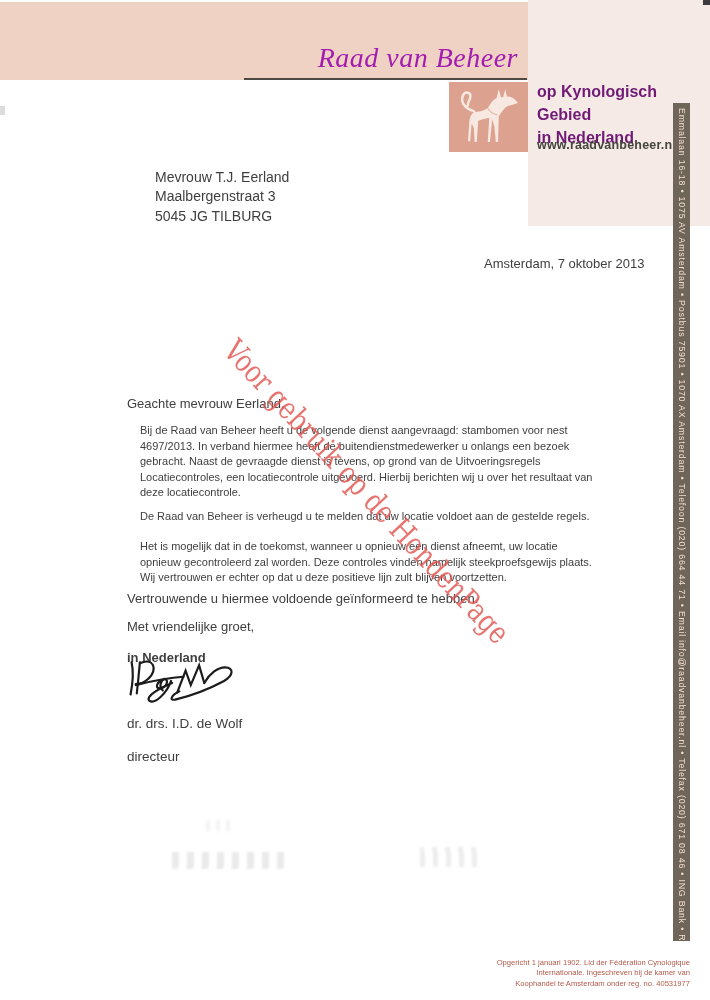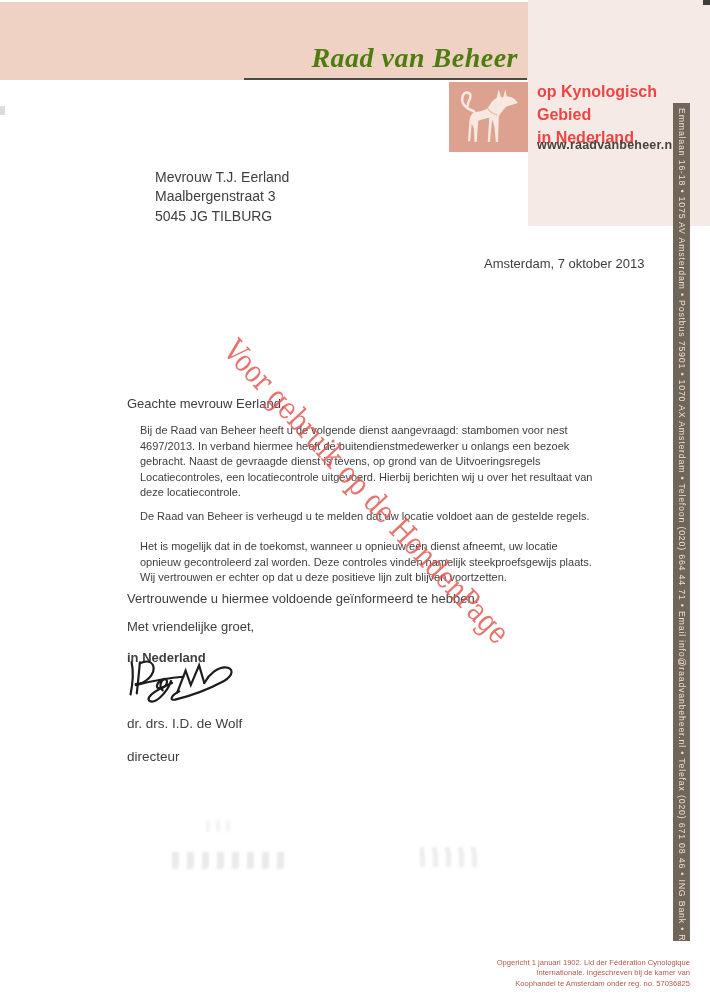--- a/index.html
+++ b/index.html
@@ -6,29 +6,29 @@
   .page{
     position:relative;width:710px;height:1000px;margin:0 auto;
     background:#ffffff;overflow:hidden;
     font-family:"Liberation Sans",sans-serif;color:#3e3e3e;
   }
   
   .top-band{position:absolute;left:0;top:2px;width:528px;height:78px;background:#f0d2c4;}
   .right-panel{position:absolute;left:528px;top:0;width:182px;height:226px;background:#f5eae6;}
   .brand-title{
     position:absolute;right:192px;top:42px;
-    font-family:"Liberation Serif",serif;font-style:italic;font-weight:bold;
-    font-size:28px;color:#4d7c0f;letter-spacing:0.5px;white-space:nowrap;
+    font-family:"Liberation Serif",serif;font-style:italic;font-weight:normal;
+    font-size:28px;color:#a21caf;letter-spacing:0.5px;white-space:nowrap;
   }
   .brand-underline{position:absolute;left:244px;top:78px;width:283px;height:2px;background:#4b4a44;}
   .logo-box{position:absolute;left:449px;top:82px;width:79px;height:70px;background:#dca28f;}
   .logo-box svg{position:absolute;left:2px;top:2px;}
   .brand-subtitle{
     position:absolute;left:537px;top:80px;width:170px;
-    font-size:16px;font-weight:bold;color:#ef4444;line-height:23px;
+    font-size:16px;font-weight:bold;color:#701a75;line-height:23px;
   }
   .website{
     position:absolute;left:537px;top:138px;
     font-size:12.5px;font-weight:bold;color:#45443e;letter-spacing:0.2px;
   }
   
   .vstrip{
     position:absolute;left:673px;top:103px;width:17px;height:838px;
     background:#6f6558;overflow:hidden;
   }
@@ -160,21 +160,21 @@
     <defs>
       <path id="wmpath" d="M 222 352 Q 352 494 504 654" fill="none"></path>
     </defs>
     <text textLength="402" lengthAdjust="spacingAndGlyphs">
       <textPath href="#wmpath">Voor gebruik op de HondenPage</textPath>
     </text>
   </svg>
 
   <div class="footer-note">Opgericht 1 januari 1902. Lid der Fédération Cynologique
 Internationale. Ingeschreven bij de kamer van
-Koophandel te Amsterdam onder reg. no. 57036825</div>
+Koophandel te Amsterdam onder reg. no. 40531977</div>
 
   <div class="artifact corner-sliver"></div>
   <div class="artifact edge-mark"></div>
   <div class="artifact smudge smudge1"></div>
   <div class="artifact smudge smudge2"></div>
   <div class="artifact smudge smudge3"></div>
 
 </div>
 
 </body></html>

